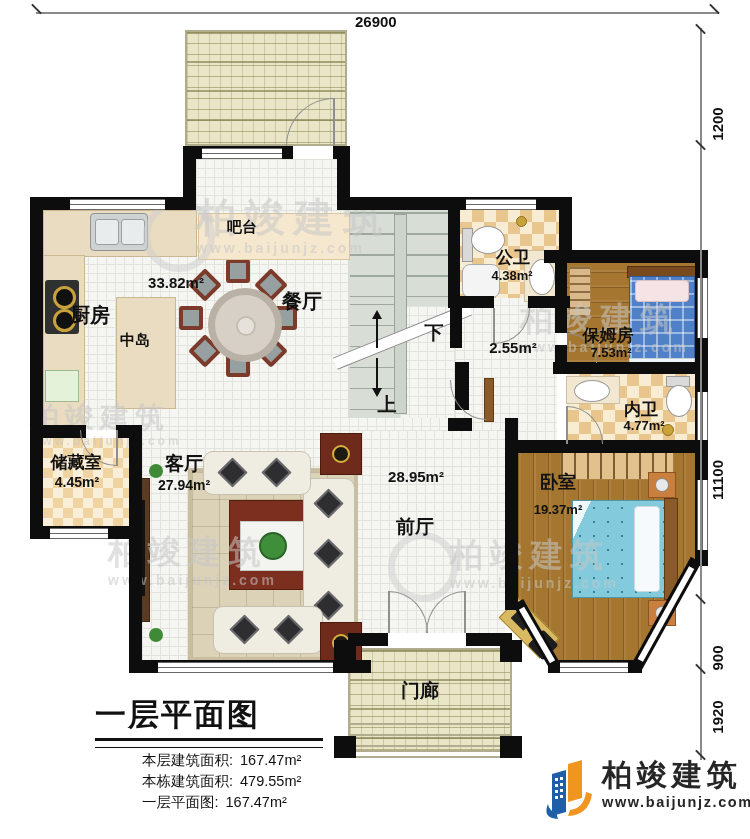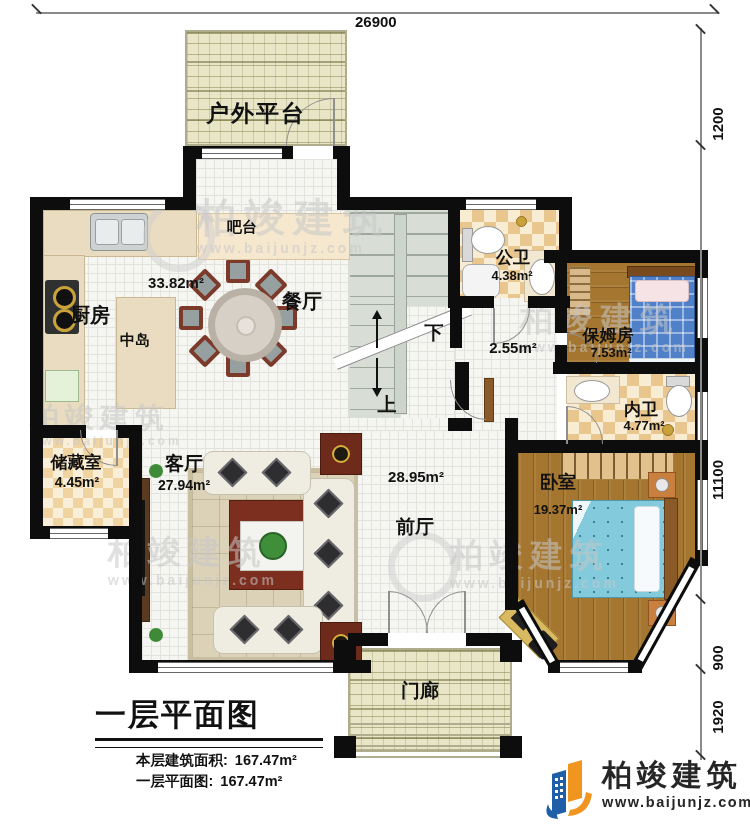--- a/index.html
+++ b/index.html
@@ -35,21 +35,21 @@
   .wm .b{letter-spacing:9px}
   .wm .s{font-size:14px;letter-spacing:3px;margin-top:3px}
   .ring{position:absolute;z-index:12;border:7px solid #cdcdcd;border-radius:50%;opacity:.5}
   .chair{position:absolute;box-sizing:border-box;width:24px;height:24px;background:#97a0a0;border:4.5px solid #7c3a2b;border-radius:3px;z-index:5}
   .pil{position:absolute;width:17px;height:17px;background:#2e2e30;border:2px solid #69696d;transform:rotate(45deg)}
   .tri{position:absolute;width:0;height:0;z-index:9}
   .triUp{border-left:5px solid transparent;border-right:5px solid transparent;border-bottom:9px solid #111}
   .triDown{border-left:5px solid transparent;border-right:5px solid transparent;border-top:9px solid #111}
   .titleblock{position:absolute;left:95px;top:694px;z-index:22;display:flex;align-items:baseline;gap:20px;font-weight:700;font-size:31px;letter-spacing:2px}
   .trule{position:absolute;left:95px;top:738px;width:228px;height:6px;border-top:3.5px solid #111;border-bottom:1.2px solid #111;z-index:22}
-  .stats{position:absolute;left:136px;top:750px;z-index:22;font-size:14.5px;font-weight:700;line-height:21px}
+  .stats{position:absolute;left:142px;top:750px;z-index:22;font-size:14.5px;font-weight:400;line-height:21px}
   .stats .row{display:flex;gap:7px}
   .logo{position:absolute;left:538px;top:758px;z-index:22;display:flex;align-items:flex-start;gap:10px}
   .logo .brand{font-size:30px;font-weight:800;letter-spacing:5px;color:#262626;line-height:1.1}
   .logo .site{font-size:14.5px;font-weight:700;letter-spacing:1.6px;color:#262626;margin-top:3px}
 </style>
 </head>
 <body>
 
 <div class="plan">
 
@@ -270,21 +270,20 @@
   <div class="leaf" style="left:566px;top:406px;width:2px;height:38px"></div>
   <div class="arc aTR" style="left:567px;top:406px;width:36px;height:38px"></div>
   <div style="position:absolute;left:484px;top:378px;width:8px;height:42px;background:#8a5a28;border:1px solid #5e3a15;z-index:16"></div>
   <div class="arc aBL" style="left:450px;top:380px;width:36px;height:40px"></div>
 
   <div class="leaf" style="left:388px;top:591px;width:2px;height:42px"></div>
   <div class="arc aTR" style="left:389px;top:591px;width:39px;height:42px"></div>
   <div class="leaf" style="left:464px;top:591px;width:2px;height:42px"></div>
   <div class="arc aTL" style="left:426px;top:591px;width:39px;height:42px"></div>
 
-  <div class="lbl" style="left:256px;top:113px;font-size:23px;letter-spacing:2px">户外平台</div>
   <div class="lbl" style="left:242px;top:227px;font-size:15px">吧台</div>
   <div class="lbl" style="left:176px;top:282px;font-size:15px">33.82m²</div>
   <div class="lbl" style="left:302px;top:301px;font-size:20px">餐厅</div>
   <div class="lbl" style="left:90px;top:315px;font-size:20px">厨房</div>
   <div class="lbl" style="left:135px;top:340px;font-size:15px">中岛</div>
   <div class="lbl" style="left:513px;top:257px;font-size:17px">公卫</div>
   <div class="lbl" style="left:512px;top:275px;font-size:13px">4.38m²</div>
   <div class="lbl" style="left:434px;top:333px;font-size:19px">下</div>
   <div class="lbl" style="left:513px;top:347px;font-size:15px">2.55m²</div>
   <div class="lbl" style="left:608px;top:335px;font-size:17px">保姆房</div>
@@ -305,20 +304,24 @@
   <div class="titleblock">
     <span>一层平面图</span>
   </div>
   <div class="trule"></div>
   <div class="stats">
     <div class="row">
       <span>本层建筑面积:</span>
       <span>167.47m²</span>
     </div>
     <div class="row">
+      <span>本栋建筑面积:</span>
+      <span>479.55m²</span>
+    </div>
+    <div class="row">
       <span>一层平面图:</span>
       <span>167.47m²</span>
     </div>
   </div>
 
   <div class="logo">
     <svg width="54" height="64" viewBox="0 0 54 64">
       <path d="M10 46 Q4 60 20 61 L18 54 Q11 53 10 46 Z" fill="#1f5fa8"></path>
       <path d="M14 16 L28 12 L28 54 L14 58 Z" fill="#1f5fa8"></path>
       <rect x="17" y="20" width="3" height="3" fill="#fff"></rect>

